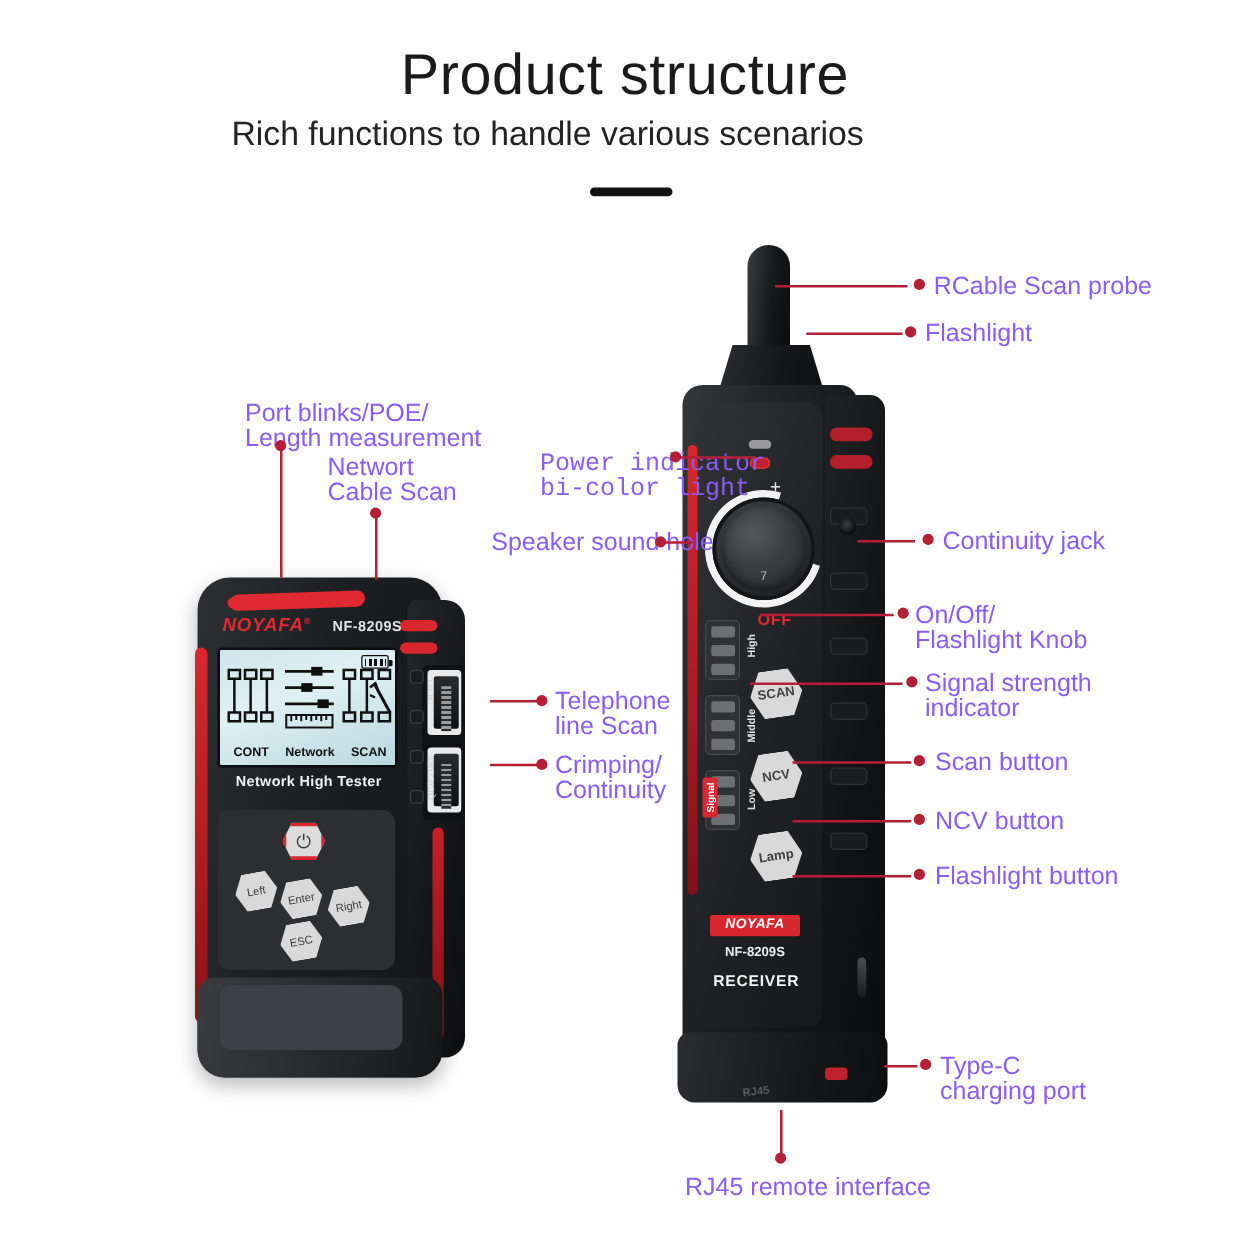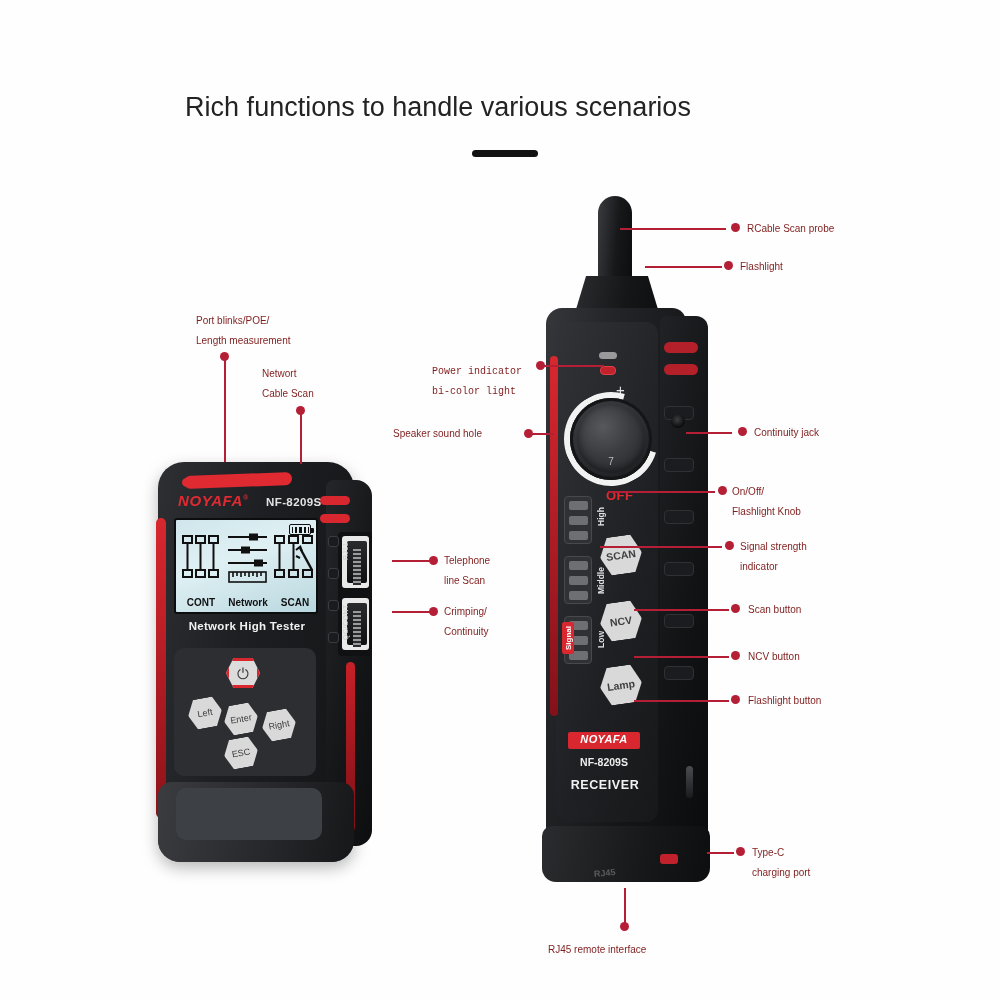--- a/index.html
+++ b/index.html
@@ -30,22 +30,22 @@
     font-size: 27px; font-weight: 400; color: #232323;
   }
   .rule {
     position: absolute; left: 472px; top: 150px;
     width: 66px; height: 7px; border-radius: 4px; background: #111;
   }
 
   
   .label {
     position: absolute;
-    color: #7f1d1d;
-    font-size: 10px;
+    color: #8b5cf6;
+    font-size: 20px;
     line-height: 20px;
     white-space: pre;
   }
   .label.right { text-align: left; }
   .label.left  { text-align: left; }
 
   
   .ln { position: absolute; background: #b51f35; }
   .ln.h { height: 1.6px; }
   .ln.v { width: 1.6px; }
@@ -358,20 +358,21 @@
   .r-redfoot {
     position: absolute; left: 120px; top: 658px; width: 18px; height: 10px;
     background: #c0212a; border-radius: 3px;
   }
 </style>
 </head>
 <body>
 
 <div id="stage">
 
+  <div class="title">Product structure</div>
   <div class="subtitle">Rich functions to handle various scenarios</div>
   <div class="rule"></div>
 
   <div id="tester">
     <div class="t-body"></div>
     <div class="t-shell-right"></div>
     <div class="t-topstripe"></div>
     <div class="t-rstripe" style="top:44px"></div>
     <div class="t-rstripe" style="top:62px"></div>
     <div class="t-lrail"></div>
@@ -537,21 +538,21 @@
       </div>
     <div class="r-model2">NF-8209S</div>
     <div class="r-recv">RECEIVER</div>
 
     <div class="r-typec"></div>
     <div class="r-foot"></div>
     <div class="r-redfoot"></div>
     <div class="r-rj45">RJ45</div>
   </div>
 
-  <div class="label left" style="left:196px; top:311px;">Port blinks/POE/
+  <div class="label left" style="left:196px; top:321px;">Port blinks/POE/
 Length measurement</div>
   <div class="dot" style="left:220px; top:352px;"></div>
   <div class="ln v" style="left:224px; top:358px; height:104px;"></div>
 
   <div class="label left" style="left:262px; top:364px;">Networt
 Cable Scan</div>
   <div class="dot" style="left:296px; top:406px;"></div>
   <div class="ln v" style="left:300px; top:412px; height:52px;"></div>
 
   <div class="ln h" style="left:392px; top:560px; width:42px;"></div>

